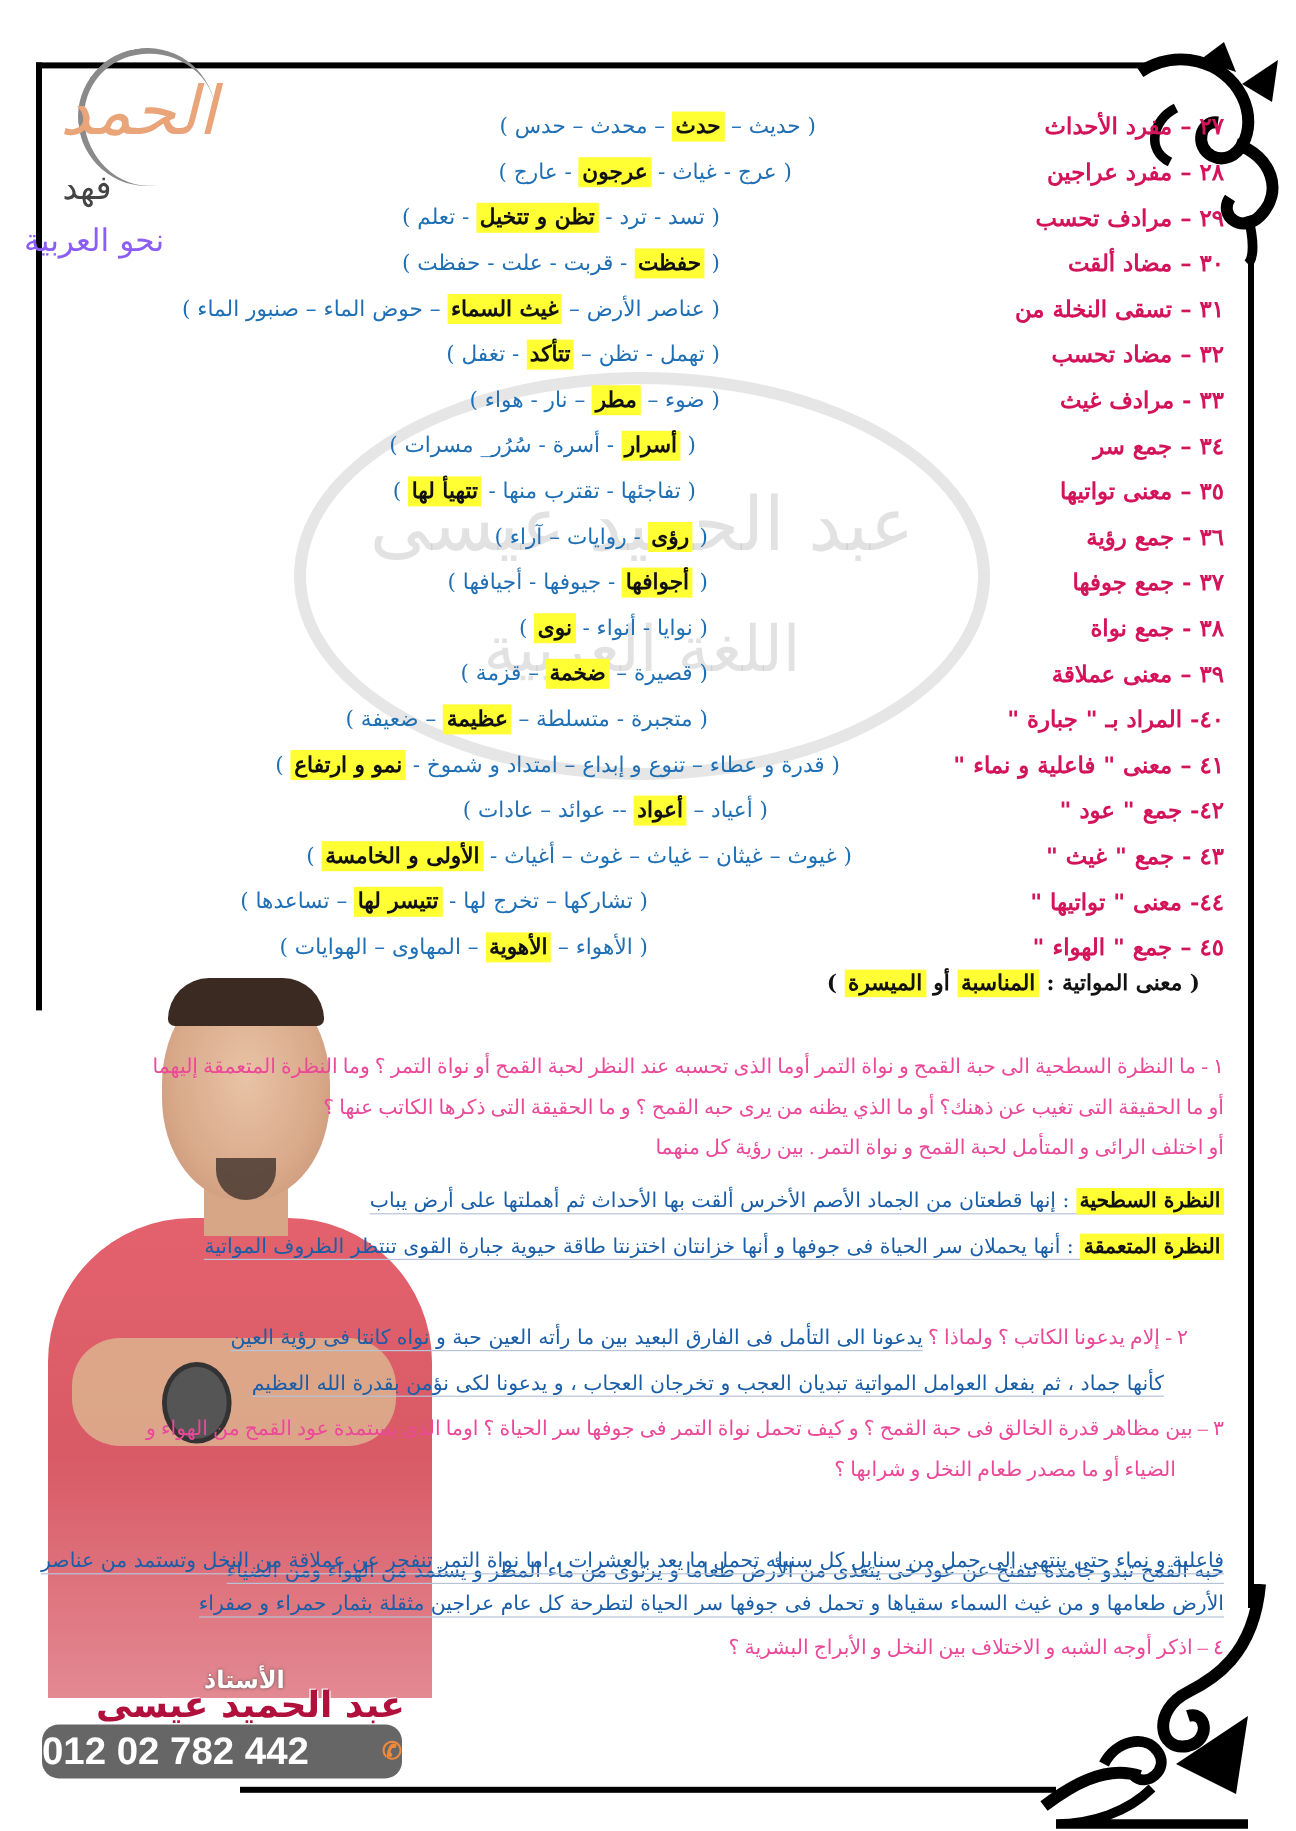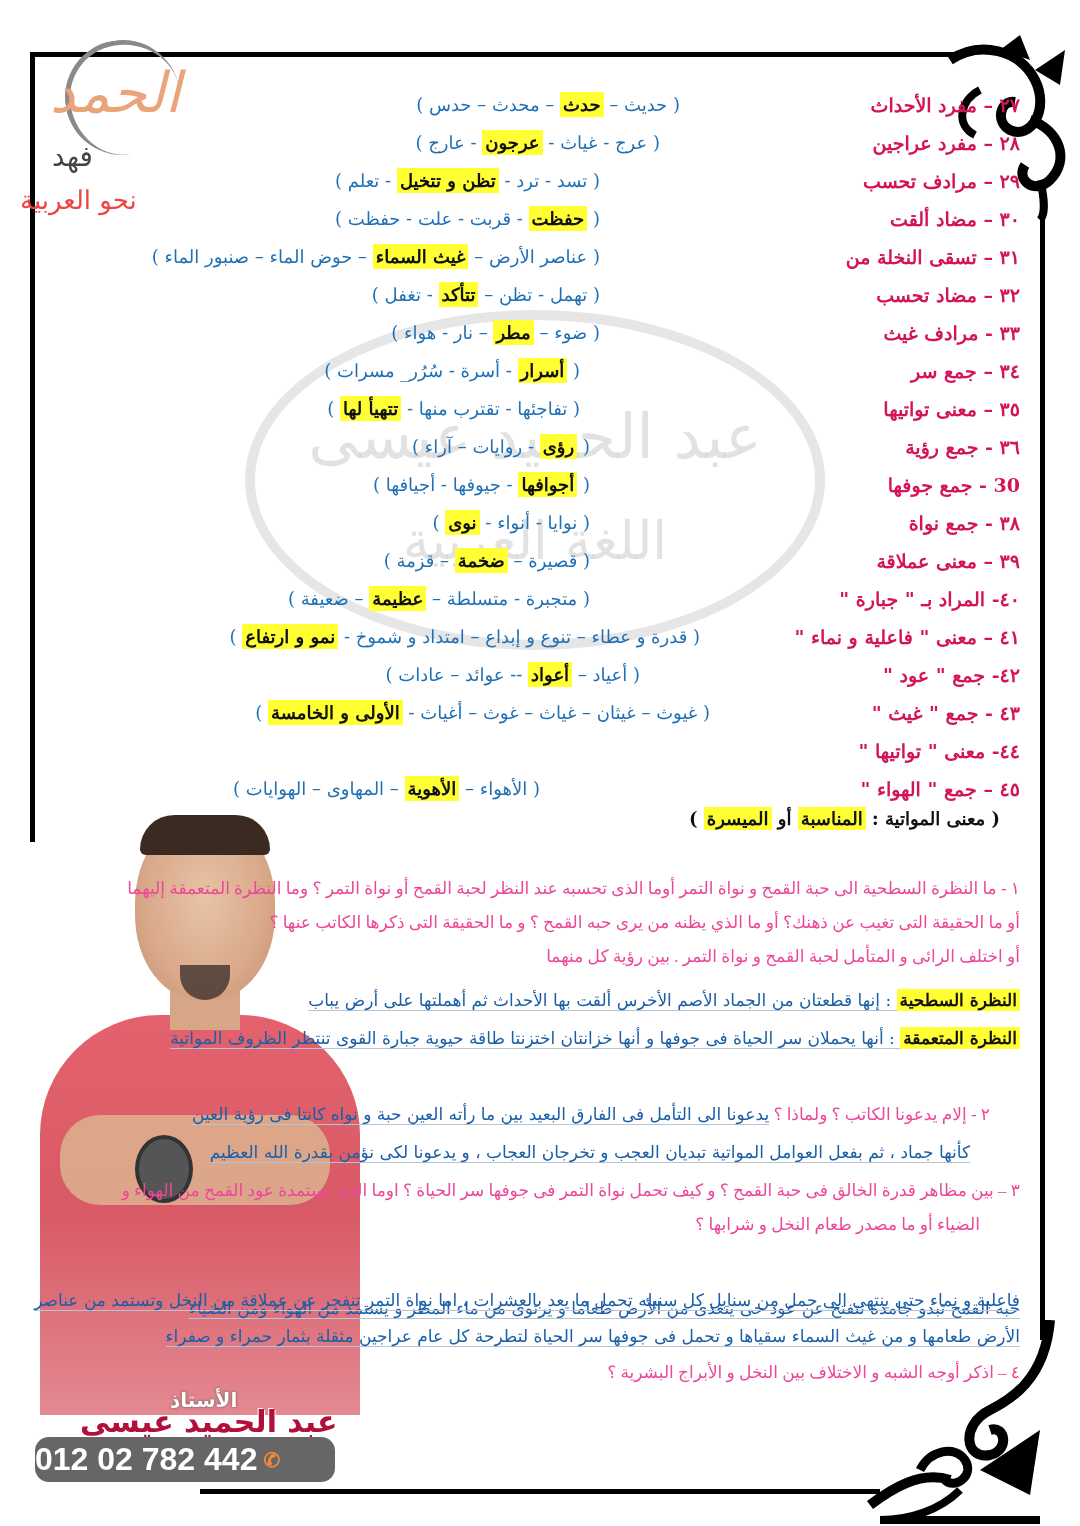--- a/index.html
+++ b/index.html
@@ -28,21 +28,21 @@
   .watermark span.l2 { top: 190px; font-size: 53px; }
 
   .logo { position: absolute; left: 10px; top: 20px; width: 150px; height: 210px; }
   .logo .arc {
     position: absolute; left: 55px; top: 20px; width: 110px; height: 110px;
     border-top: 5px solid #8a8a8a; border-left: 5px solid #8a8a8a; border-radius: 50%;
     transform: rotate(-10deg);
   }
   .logo .l1 { position: absolute; left: 40px; top: 40px; font-size: 56px; color: #e9a47a; font-family: "DejaVu Serif", serif; font-style: italic; }
   .logo .l2 { position: absolute; left: 42px; top: 120px; font-size: 28px; color: #444; }
-  .logo .l3 { position: absolute; left: 10px; top: 165px; font-size: 26px; color: #ef4444; font-family: "DejaVu Serif", serif; }
+  .logo .l3 { position: absolute; left: 10px; top: 165px; font-size: 26px; color: #8b5cf6; font-family: "DejaVu Serif", serif; }
 
   
   .vocab { position: absolute; left: 0; top: 90px; width: 1080px; }
   .vrow { position: absolute; height: 38px; width: 1080px; }
   .q { position: absolute; right: 60px; direction: rtl; color: #d4145a; font-size: 19px; font-weight: bold; white-space: nowrap; top: 4px; font-family: "DejaVu Serif", serif; }
   .ans { position: absolute; direction: rtl; color: #1f6fb5; font-size: 18px; white-space: nowrap; top: 4px; font-family: "DejaVu Serif", serif; }
   .ans .hl { background: #ffff33; color: #111; font-weight: bold; padding: 2px 3px; }
 
   .note { position: absolute; right: 80px; top: 808px; direction: rtl; font-size: 18px; font-weight: bold; color: #111; font-family: "DejaVu Serif", serif; }
   .note .hl { background: #ffff33; padding: 1px 3px; }
@@ -69,21 +69,21 @@
     border-radius: 120px 120px 0 0; opacity: 0.9;
   }
   .person .arms { position: absolute; left: 20px; top: 300px; width: 270px; height: 90px; background: #dcaa8b; border-radius: 40px; opacity: 0.95; }
   .person .watch { position: absolute; left: 95px; top: 320px; width: 50px; height: 60px; background: #555; border-radius: 50%; border: 4px solid #333; }
 
   .teacher-label { position: absolute; left: 170px; top: 1388px; font-size: 20px; color: #fff; font-weight: bold; direction: rtl; text-shadow: 0 0 3px #555; }
   .teacher-name { position: absolute; left: 80px; top: 1404px; font-size: 30px; color: #b0103b; font-weight: bold; direction: rtl; text-shadow: 1px 1px 0 #fff, -1px -1px 0 #fff; font-family: "DejaVu Sans", sans-serif; }
   .phone {
     position: absolute; left: 35px; top: 1437px; width: 300px; height: 45px;
     background: #666; border-radius: 14px; color: #fff; font-size: 32px; font-weight: bold;
-    display: flex; align-items: center; justify-content: flex-start; gap: 6px;
+    display: flex; align-items: center; justify-content: space-between; gap: 6px;
     font-family: "Liberation Sans", sans-serif;
   }
   .phone .ico { color: #f08a3a; font-size: 20px; }
 </style>
 </head>
 <body>
 
 <div class="frame-top"></div>
 <div class="frame-left"></div>
 <div class="frame-right"></div>
@@ -153,21 +153,21 @@
   </div>
   <div class="vrow" style="top:304px">
     <span class="q">٣٥ – معنى تواتيها</span>
     <span class="ans" style="right:500px"><span>( تفاجئها - تقترب منها - </span><span class="hl">تتهيأ لها</span><span> )</span></span>
   </div>
   <div class="vrow" style="top:342px">
     <span class="q">٣٦ - جمع رؤية</span>
     <span class="ans" style="right:490px"><span>( </span><span class="hl">رؤى</span><span> - روايات – آراء )</span></span>
   </div>
   <div class="vrow" style="top:380px">
-    <span class="q">30 - جمع جوفها</span>
+    <span class="q">٣٧ - جمع جوفها</span>
     <span class="ans" style="right:490px"><span>( </span><span class="hl">أجوافها</span><span> - جيوفها - أجيافها )</span></span>
   </div>
   <div class="vrow" style="top:418px">
     <span class="q">٣٨ - جمع نواة</span>
     <span class="ans" style="right:490px"><span>( نوايا - أنواء - </span><span class="hl">نوى</span><span> )</span></span>
   </div>
   <div class="vrow" style="top:456px">
     <span class="q">٣٩ – معنى عملاقة</span>
     <span class="ans" style="right:490px"><span>( قصيرة – </span><span class="hl">ضخمة</span><span> – قزمة )</span></span>
   </div>
@@ -182,20 +182,21 @@
   <div class="vrow" style="top:570px">
     <span class="q">٤٢- جمع " عود "</span>
     <span class="ans" style="right:440px"><span>( أعياد – </span><span class="hl">أعواد</span><span> -- عوائد – عادات )</span></span>
   </div>
   <div class="vrow" style="top:608px">
     <span class="q">٤٣ - جمع " غيث "</span>
     <span class="ans" style="right:370px"><span>( غيوث – غيثان – غياث – غوث – أغياث - </span><span class="hl">الأولى و الخامسة</span><span> )</span></span>
   </div>
   <div class="vrow" style="top:646px">
     <span class="q">٤٤- معنى " تواتيها "</span>
+    <span class="ans" style="right:540px"><span>( تشاركها – تخرج لها - </span><span class="hl">تتيسر لها</span><span> – تساعدها )</span></span>
   </div>
   <div class="vrow" style="top:684px">
     <span class="q">٤٥ – جمع " الهواء "</span>
     <span class="ans" style="right:540px"><span>( الأهواء – </span><span class="hl">الأهوية</span><span> – المهاوى – الهوايات )</span></span>
   </div>
 </div>
 
 <div class="note">
   <span>( معنى المواتية : </span><span class="hl">المناسبة</span><span> أو </span><span class="hl">الميسرة</span><span> )</span>
 </div>

